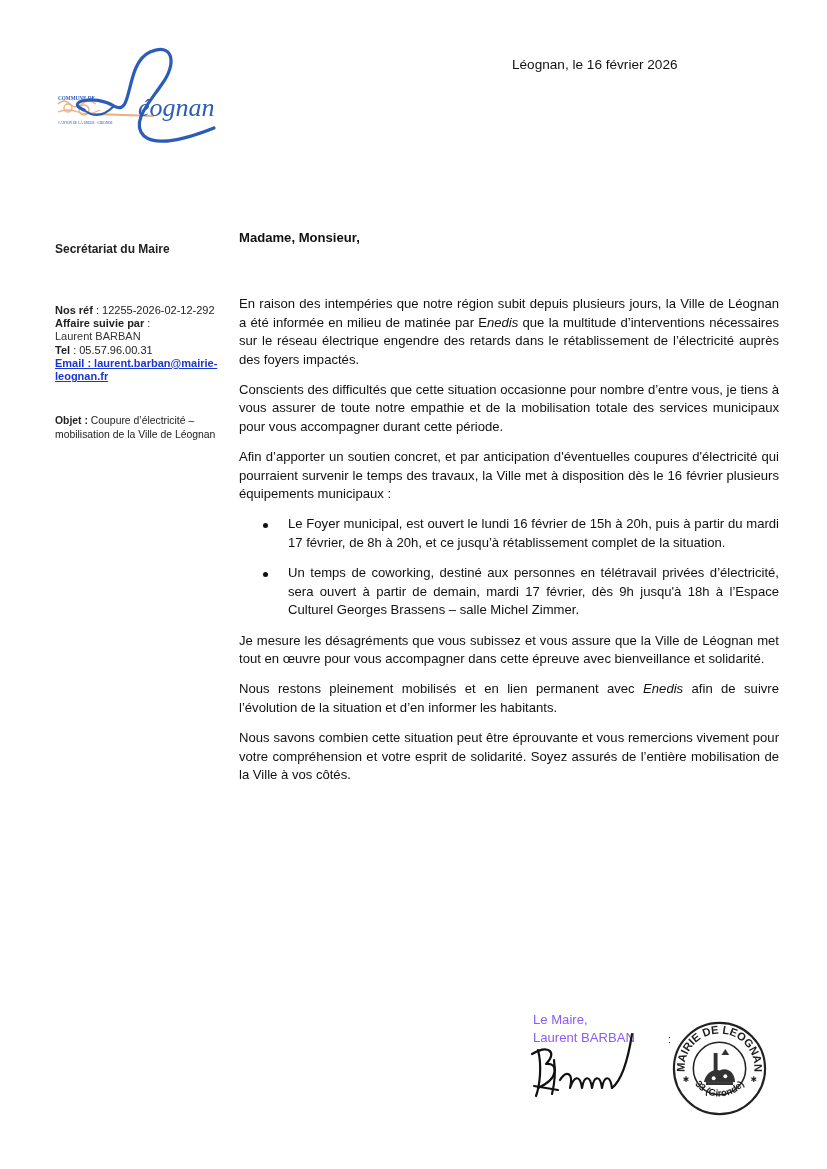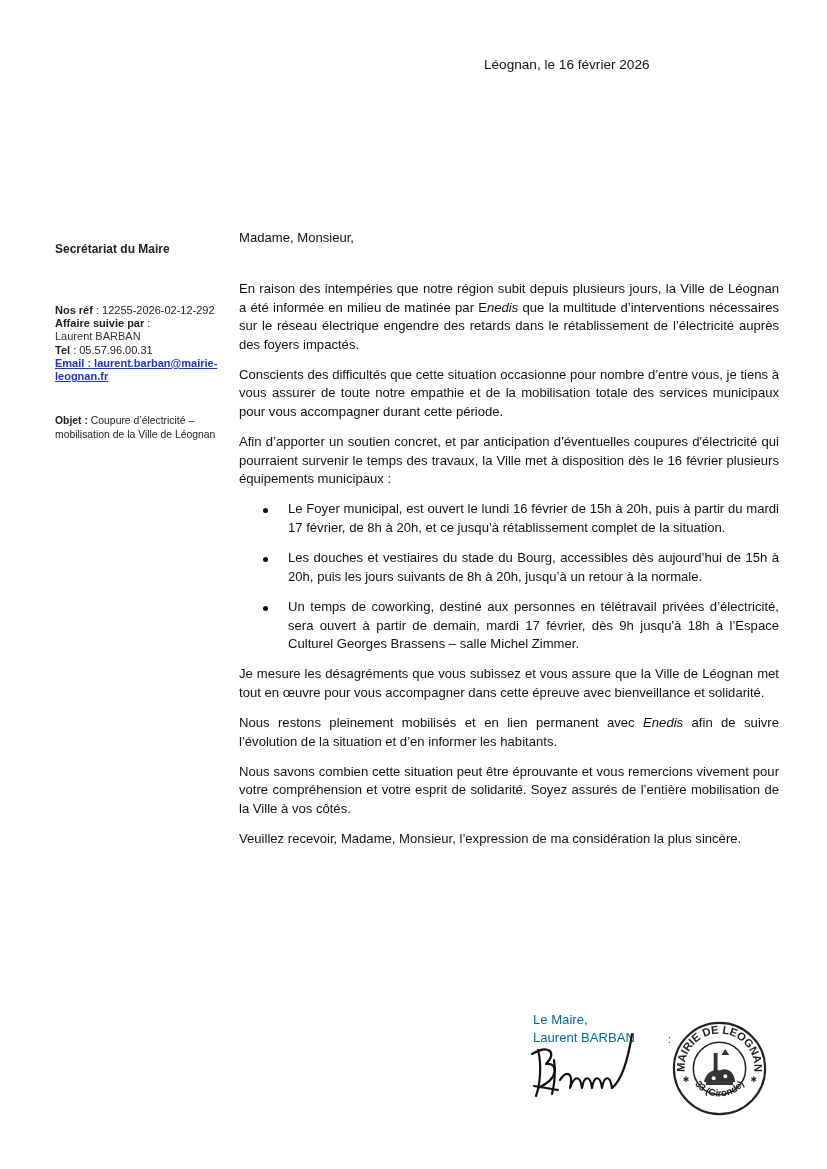--- a/index.html
+++ b/index.html
@@ -11,68 +11,87 @@
     overflow: hidden;
   }
   .page { position: absolute; left: 0; top: 0; width: 827px; height: 1169px; background: #fff; }
 
   
   .logo { position: absolute; left: 54px; top: 44px; width: 170px; height: 112px; }
   .logo svg { width: 100%; height: 100%; display: block; }
 
   
   .date {
-    position: absolute; left: 484px; top: 57px;
+    position: absolute; left: 512px; top: 57px;
     font-size: 13.6px; color: #111; white-space: nowrap;
   }
 
   
   .side { position: absolute; left: 55px; width: 170px; color: #111; }
   .secretariat { top: 242px; font-size: 12px; font-weight: bold; color: #222; }
   .refs { top: 304px; font-size: 11px; line-height: 13.2px; color: #222; }
   .refs b { font-weight: bold; }
   .refs .muted { color: #333; }
   .refs a { color: #1a35d6; text-decoration: underline; font-weight: bold; }
   .objet { top: 414px; font-size: 10.4px; line-height: 14.3px; color: #222; }
   .objet b { font-weight: bold; text-align: center; }
 
   
   .main {
     position: absolute; left: 239px; top: 229px; width: 540px;
     font-size: 13.1px; line-height: 18.4px; color: #111;
   }
   .main p { text-align: justify; }
-  .salutation { margin-bottom: 33px; }
+  .salutation { margin-bottom: 48px; font-weight: bold; }
   .para { margin-bottom: 12px; }
   .main ul { list-style: none; margin: 0 0 12px 0; padding: 0; }
   .main li { position: relative; padding-left: 49px; margin-bottom: 12px; text-align: justify; }
   .main li .bullet {
     position: absolute; left: 24px; top: 8px;
     width: 5px; height: 5px; border-radius: 50%; background: #111;
   }
   .main li .sub { display: block; }
   .main b { font-weight: normal; }
   .main i { font-style: italic; }
 
   
   .sig-text {
     position: absolute; left: 533px; top: 1011px;
-    font-size: 13.1px; line-height: 18.4px; color: #0369a1; white-space: nowrap;
+    font-size: 13.1px; line-height: 18.4px; color: #8b5cf6; white-space: nowrap;
   }
   .sig-colon { position: absolute; left: 668px; top: 1034px; font-size: 10px; color: #111; }
   .signature { position: absolute; left: 528px; top: 1030px; width: 110px; height: 72px; }
   .signature svg { width: 100%; height: 100%; display: block; }
   .stamp { position: absolute; left: 671px; top: 1020px; width: 97px; height: 97px; }
   .stamp svg { width: 100%; height: 100%; display: block; }
 </style>
 </head>
 <body>
 
 <div class="page">
 
+  <div class="logo">
+    <svg viewBox="0 0 170 112">
+      <rect width="170" height="112" fill="#ffffff"></rect>
+
+      <g stroke="#e8a06a" stroke-width="1.3" fill="none" opacity="0.85">
+        <path d="M4 60 q6 -6 12 0 q6 6 12 0 q6 -6 14 0"></path>
+        <path d="M4 68 q10 -4 20 0 q10 4 22 -2"></path>
+        <circle cx="14" cy="64" r="4"></circle>
+        <circle cx="30" cy="66" r="5"></circle>
+        <path d="M40 70 l60 2" stroke-width="2"></path>
+      </g>
+      <text x="4" y="56" font-size="5.2" fill="#2a5cb8" font-family="Liberation Serif, serif" font-weight="bold">COMMUNE DE</text>
+      <text x="4" y="80" font-size="3.4" fill="#2a5cb8" font-family="Liberation Serif, serif">CANTON DE LA BREDE · GIRONDE</text>
+
+      <path d="M30 66 C 10 58, 40 50, 60 62 C 80 74, 70 20, 96 8 C 118 -2, 124 18, 108 40 C 96 58, 76 78, 90 92 C 104 104, 140 92, 160 84" stroke="#2a5cb8" stroke-width="3.2" fill="none" stroke-linecap="round"></path>
+      <path d="M60 62 C 50 72, 40 74, 30 66" stroke="#2a5cb8" stroke-width="2.2" fill="none"></path>
+      <text x="84" y="72" font-size="26" fill="#2a5cb8" font-family="Liberation Serif, serif" font-style="italic">éognan</text>
+    </svg>
+  </div>
 
   <div class="date">Léognan, le 16 février 2026</div>
 
   <div class="side secretariat">Secrétariat du Maire</div>
 
   <div class="side refs">
     <div><b>Nos réf</b><span> : 12255-2026-02-12-292</span></div>
     <div><b>Affaire suivie par</b><span> :</span></div>
     <div class="muted">Laurent BARBAN</div>
     <div><b>Tel</b><span> : 05.57.96.00.31</span></div>
@@ -92,35 +111,30 @@
 
     <p class="para">Afin d’apporter un soutien concret, et par anticipation d'éventuelles coupures d'électricité qui pourraient survenir le temps des travaux, la Ville met à disposition dès le 16 février plusieurs équipements municipaux :</p>
 
     <ul>
       <li>
         <span class="bullet"></span>
         <b>Le Foyer municipal</b><span>, est ouvert le lundi 16 février de </span><b>15h à 20h</b><span>, puis </span><b>à partir du mardi 17 février, de 8h à 20h</b><span>, et ce jusqu’à rétablissement complet de la situation.</span>
       </li>
       <li>
         <span class="bullet"></span>
-        <b>Les douches et vestiaires du stade du Bourg</b><span>, accessibles </span><b>dès aujourd’hui de 15h à 20h</b><span>, puis les jours suivants de 8h à 20h, jusqu’à un retour à la normale.</span>
-      </li>
-      <li>
-        <span class="bullet"></span>
         <b>Un temps de coworking</b><span>, destiné aux personnes en télétravail privées d’électricité, sera ouvert </span><b>à partir de demain, mardi 17 février, dès 9h jusqu'à 18h</b><span> à </span><b>l’Espace Culturel Georges Brassens – salle Michel Zimmer</b><span>.</span>
       </li>
     </ul>
 
     <p class="para">Je mesure les désagréments que vous subissez et vous assure que la Ville de Léognan met tout en œuvre pour vous accompagner dans cette épreuve avec bienveillance et solidarité.</p>
 
     <p class="para"><span>Nous restons pleinement mobilisés et en lien permanent avec </span><i>Enedis</i><span> afin de suivre l’évolution de la situation et d’en informer les habitants.</span></p>
 
     <p class="para">Nous savons combien cette situation peut être éprouvante et vous remercions vivement pour votre compréhension et votre esprit de solidarité. Soyez assurés de l’entière mobilisation de la Ville à vos côtés.</p>
 
-    <p class="para">Veuillez recevoir, Madame, Monsieur, l’expression de ma considération la plus sincère.</p>
   </div>
 
   <div class="sig-text">
     <div>Le Maire,</div>
     <div>Laurent BARBAN</div>
   </div>
   <div class="sig-colon">:</div>
 
   <div class="signature">
     <svg viewBox="0 0 110 72">

